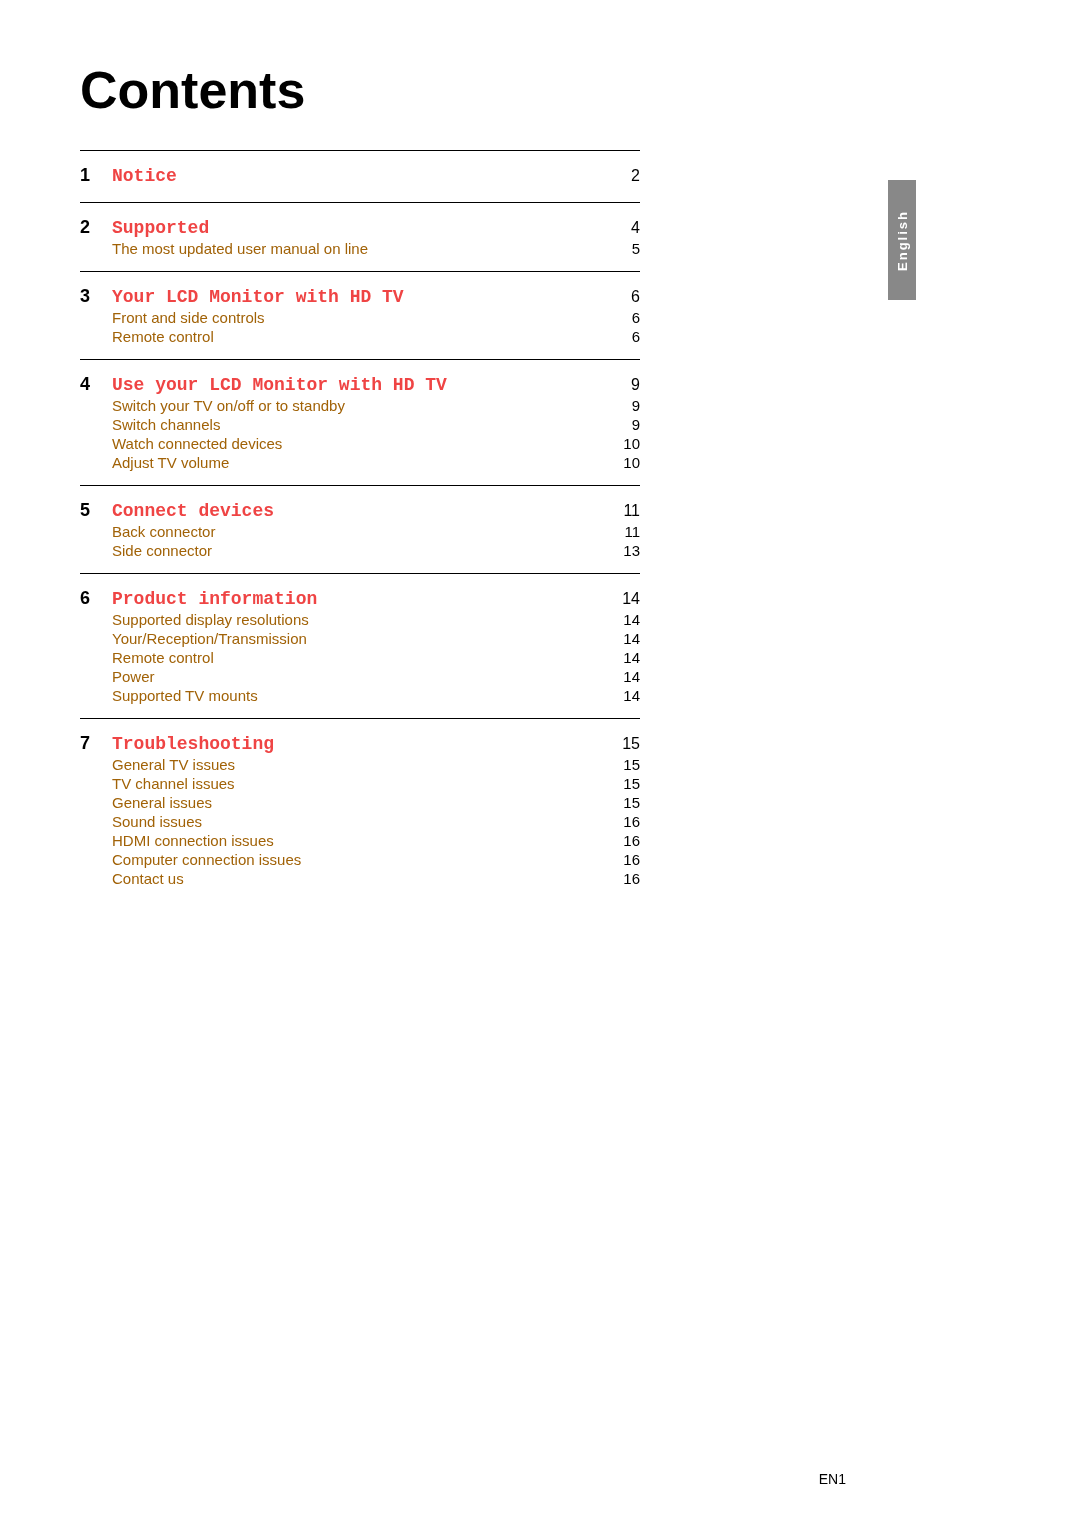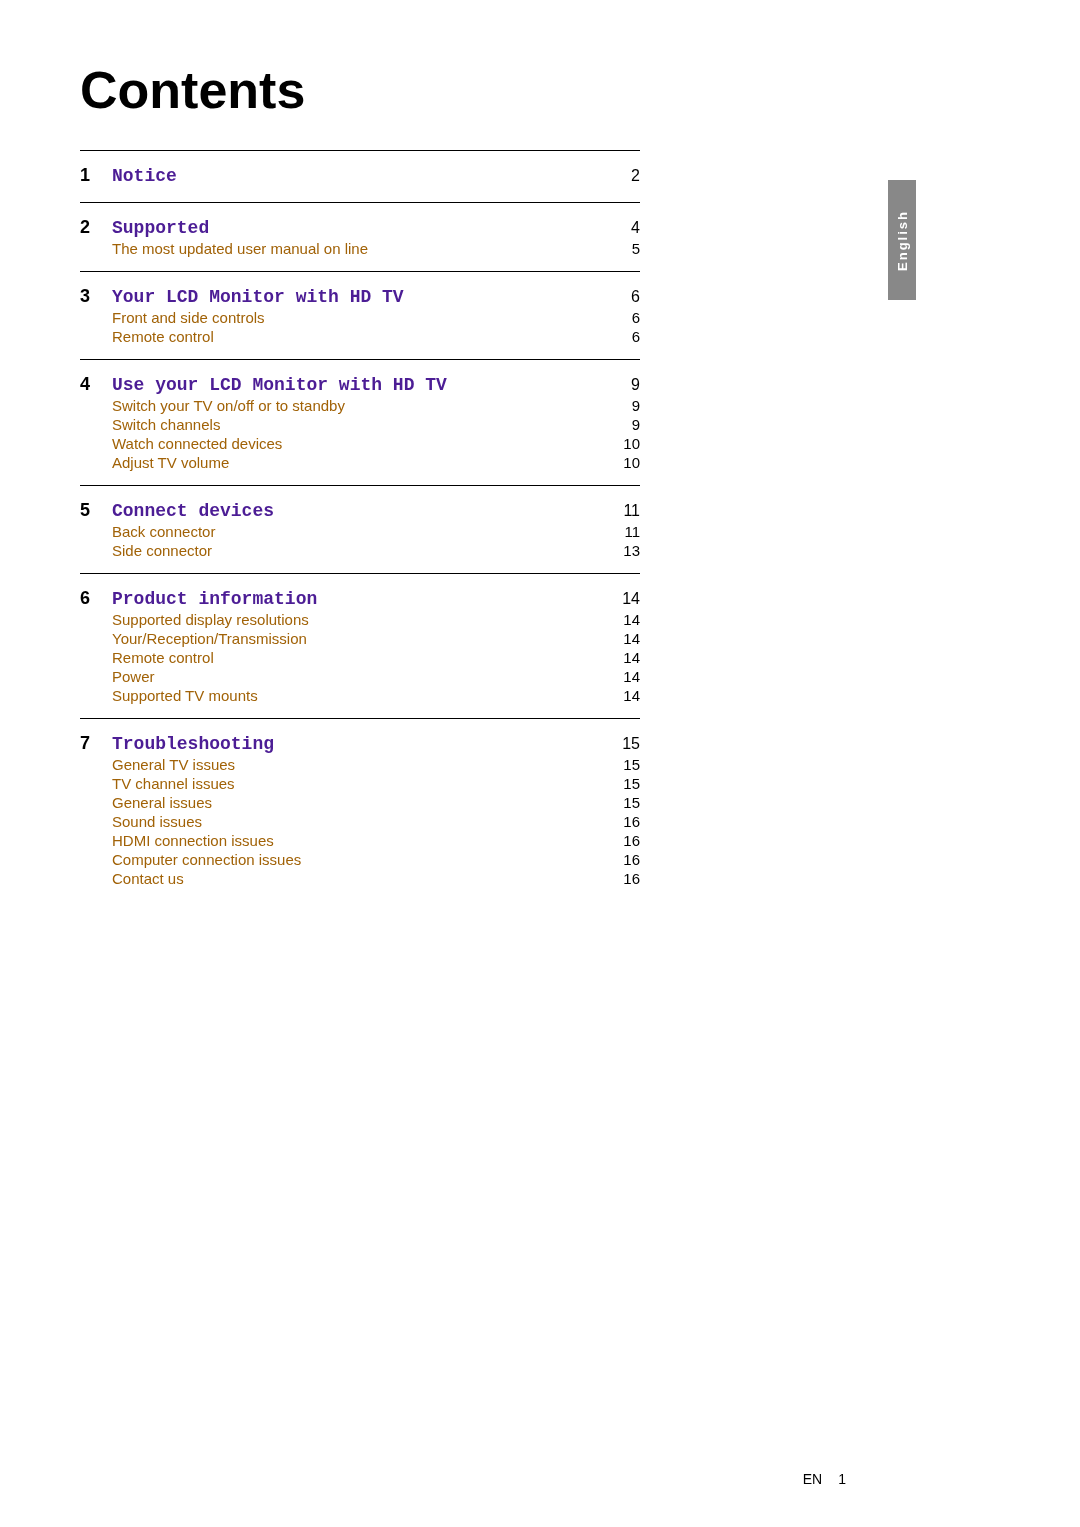--- a/index.html
+++ b/index.html
@@ -62,21 +62,21 @@
     .toc-number {
       font-size: 18px;
       font-weight: bold;
       color: #000000;
       min-width: 18px;
     }
 
     .toc-main-title {
       font-size: 18px;
       font-weight: bold;
-      color: #4c1d95;
+      color: #ef4444;
       font-family: 'Courier New', Courier, monospace;
     }
 
     .toc-page {
       font-size: 16px;
       color: #000000;
       min-width: 20px;
       text-align: right;
     }
 
@@ -126,21 +126,21 @@
       letter-spacing: 2px;
     }
 
     
     .page-footer {
       position: absolute;
       bottom: 40px;
       right: 70px;
       display: flex;
       align-items: center;
-      gap: 16px;
+      gap: 0;
     }
 
     .footer-en {
       font-size: 14px;
       color: #000000;
     }
 
     .footer-page {
       font-size: 14px;
       color: #000000;

